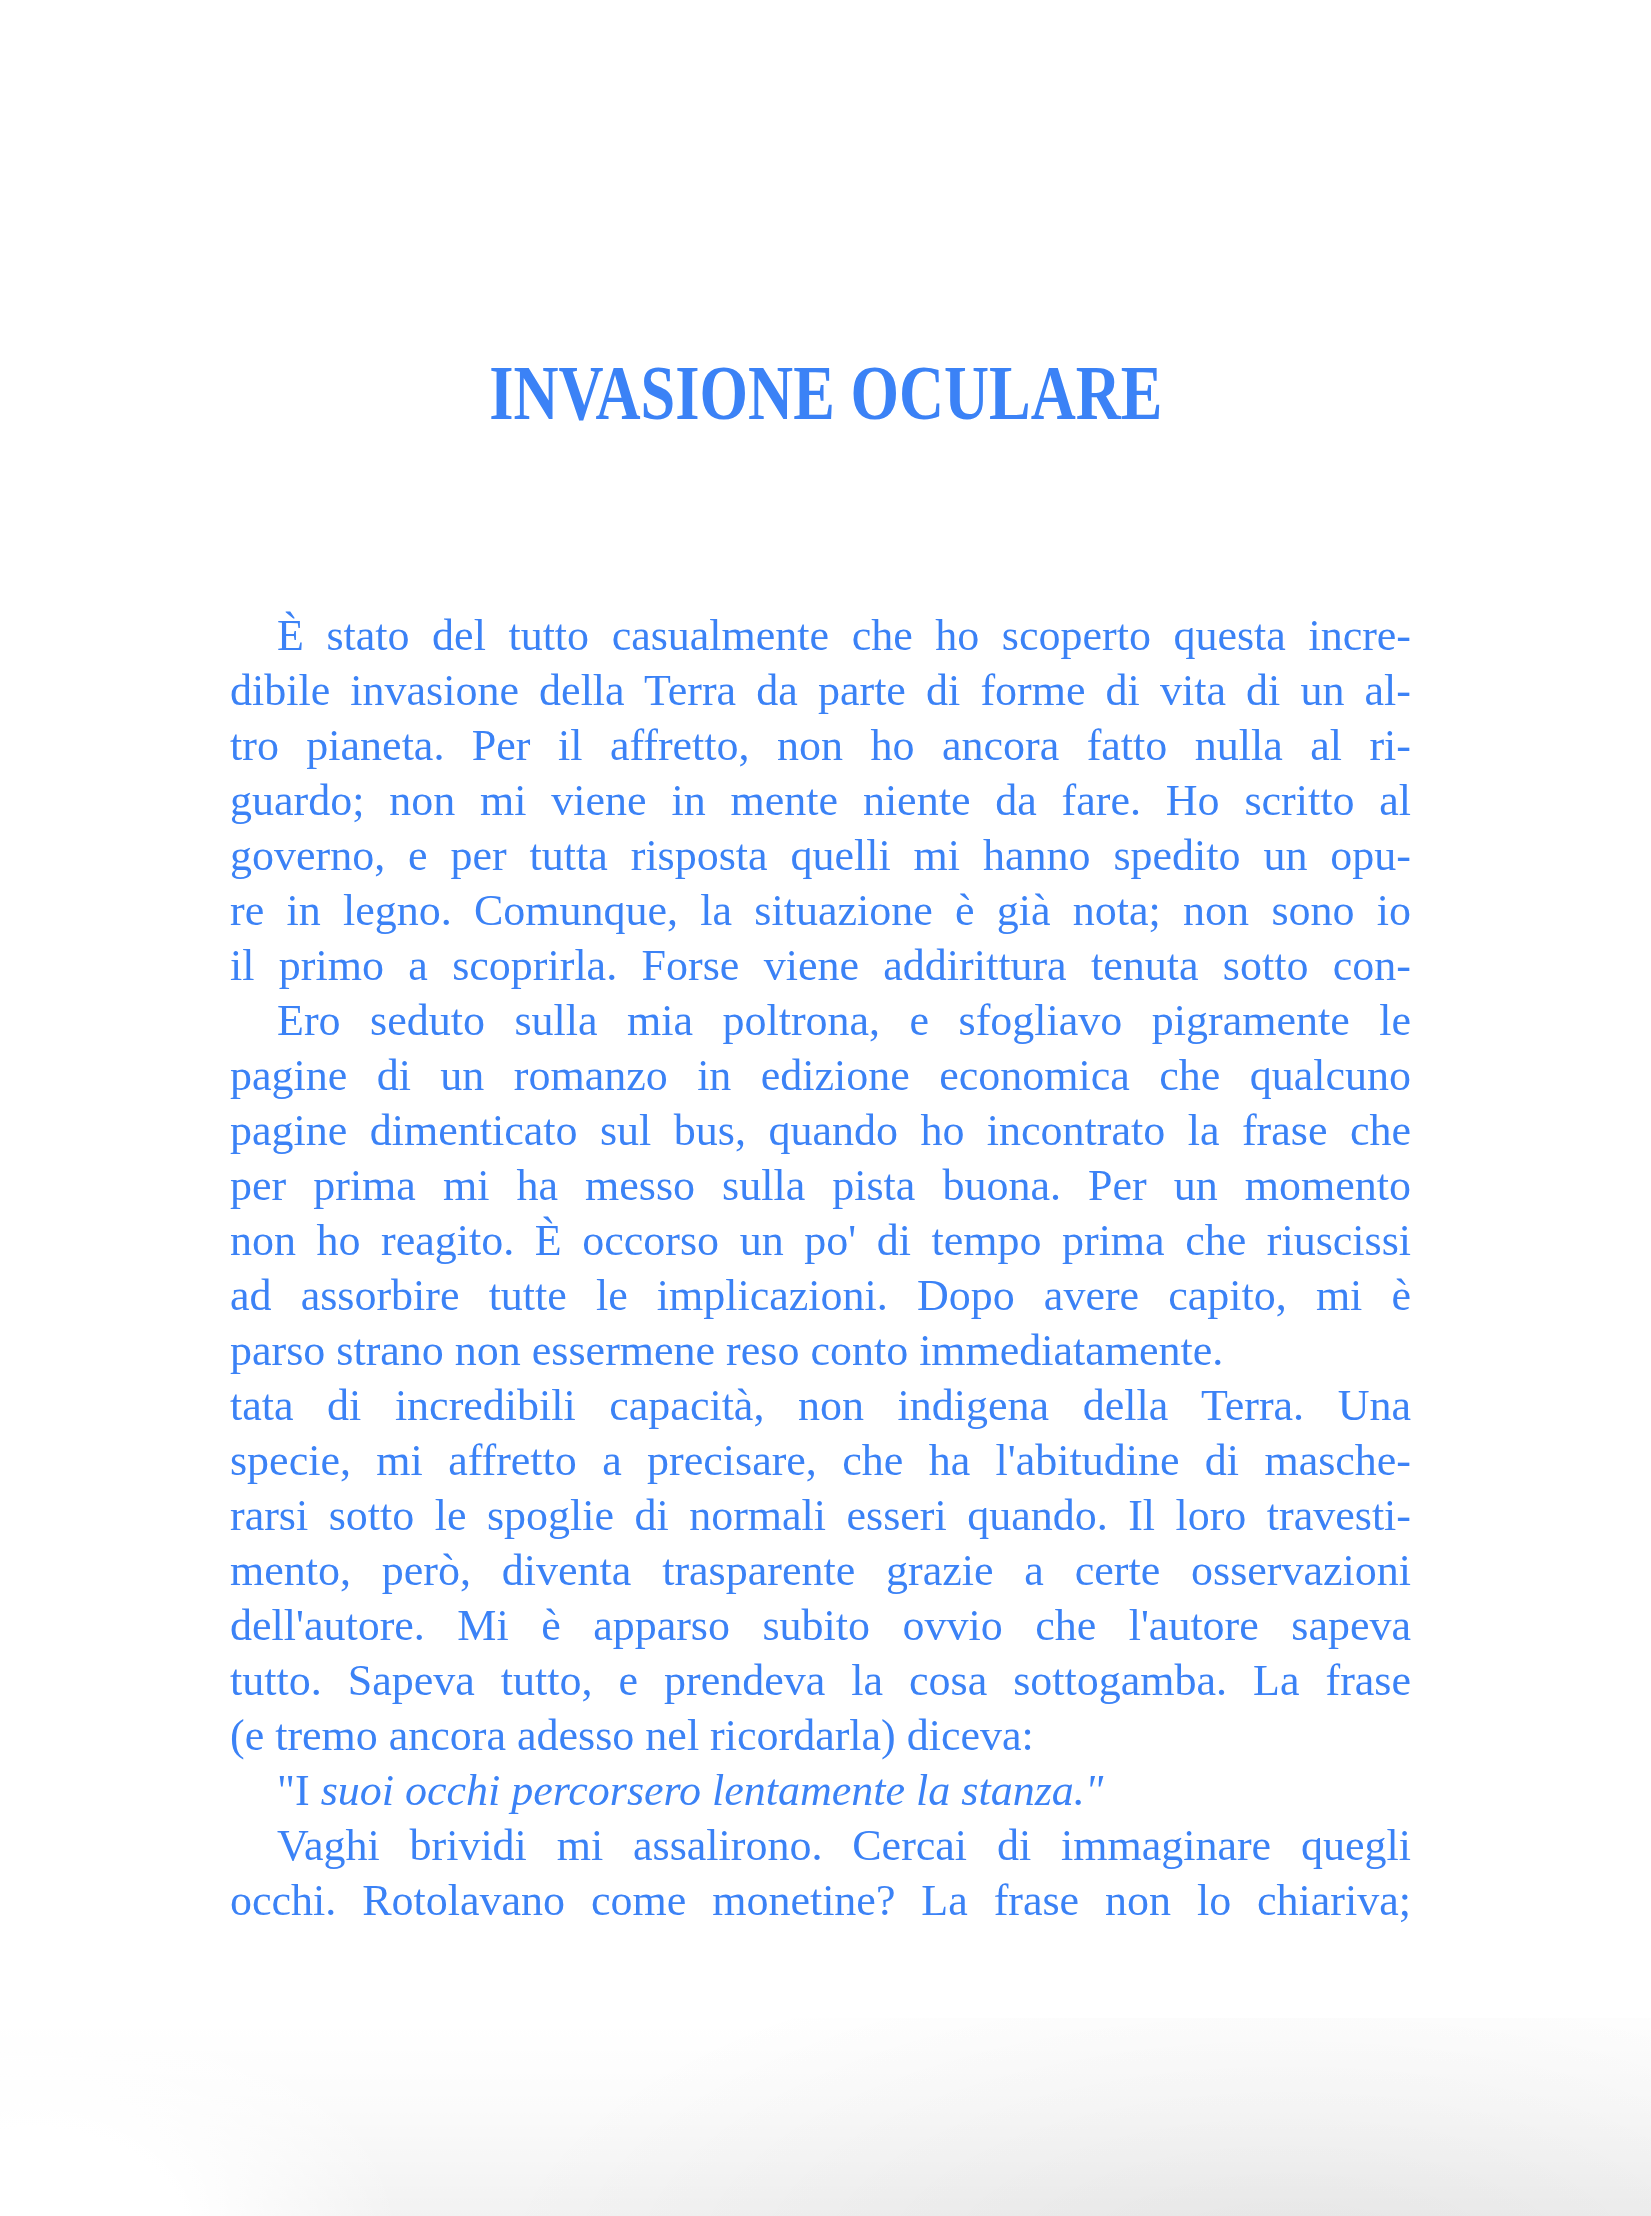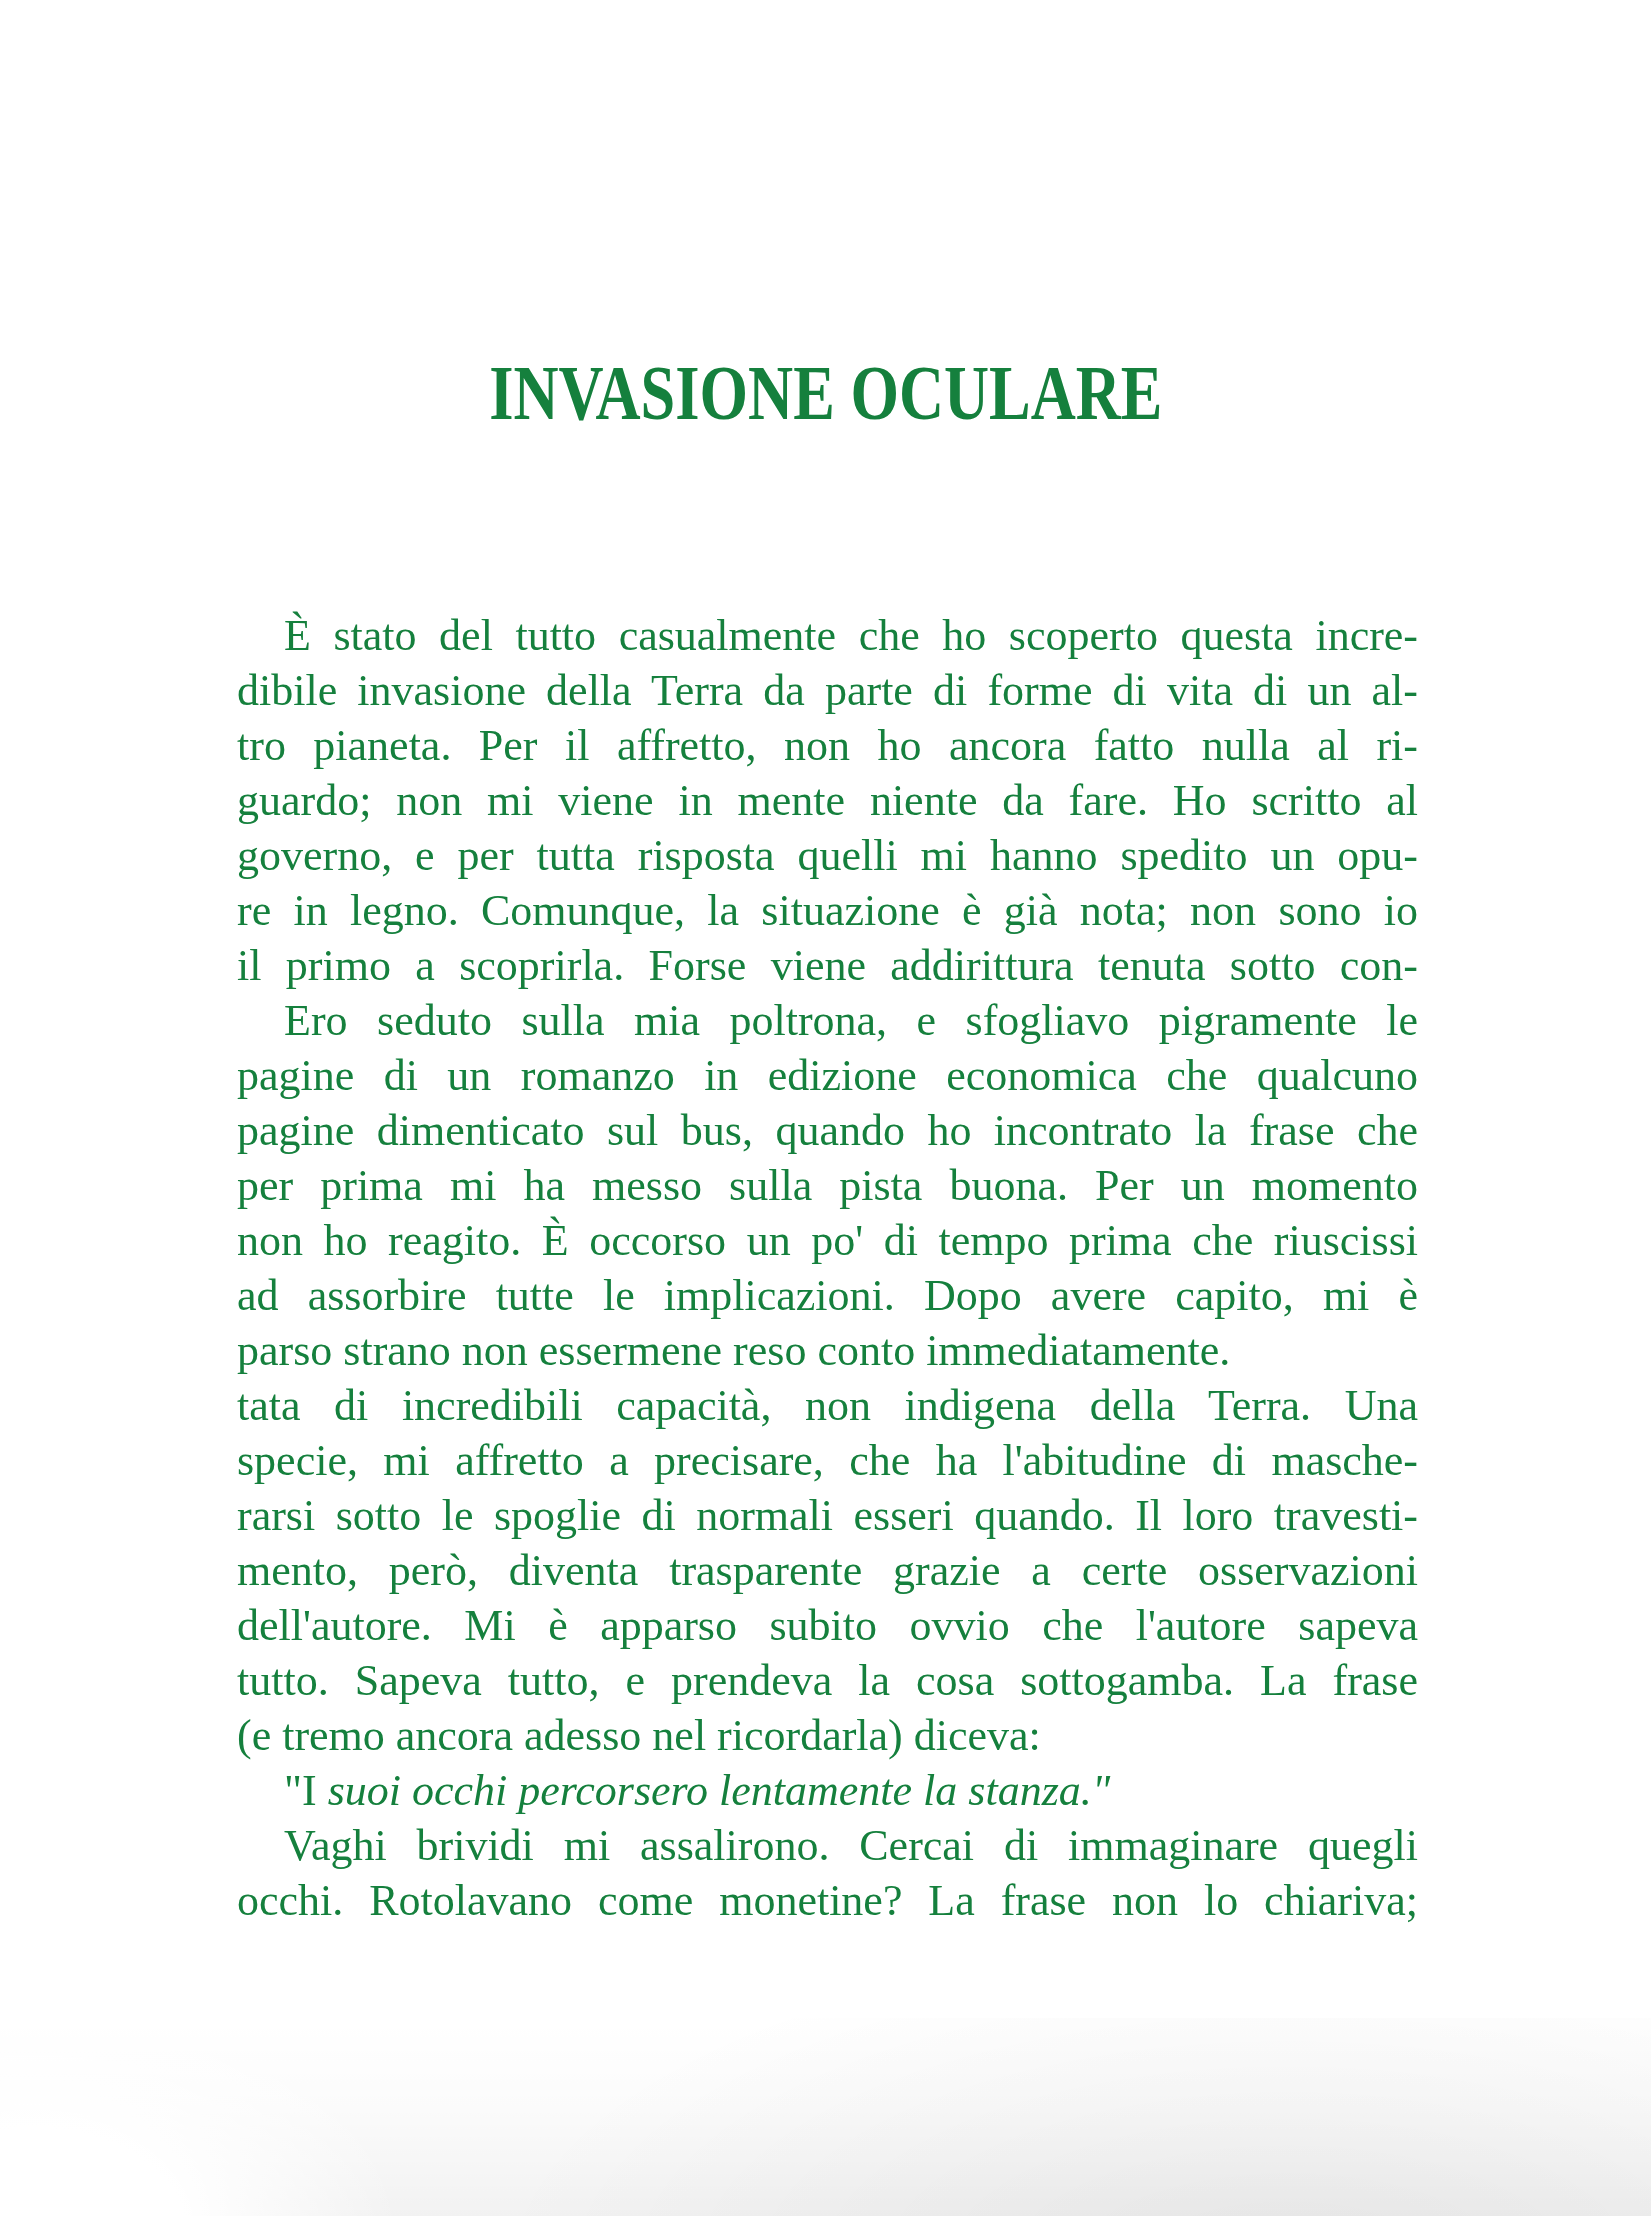--- a/index.html
+++ b/index.html
@@ -7,40 +7,40 @@
     padding: 0;
     background: #ffffff;
   }
   .page {
     position: relative;
     width: 1652px;
     height: 2216px;
     background: #ffffff;
     overflow: hidden;
     font-family: "Liberation Serif", "DejaVu Serif", serif;
-    color: #15803d;
+    color: #3b82f6;
   }
   .title-wrap {
     padding-top: 354px;
     text-align: center;
     height: 99px;
   }
   .title {
     display: inline-block;
     font-size: 78px;
     font-weight: bold;
     line-height: 1.0;
     white-space: nowrap;
     transform: scaleX(0.80);
     transform-origin: 50% 50%;
     letter-spacing: 0px;
   }
   .text-block {
     position: absolute;
-    left: 237px;
+    left: 230px;
     top: 608px;
     width: 1181px;
   }
   .line {
     font-size: 44px;
     line-height: 55px;
     height: 55px;
     text-align: justify;
     text-align-last: justify;
     -moz-text-align-last: justify;

